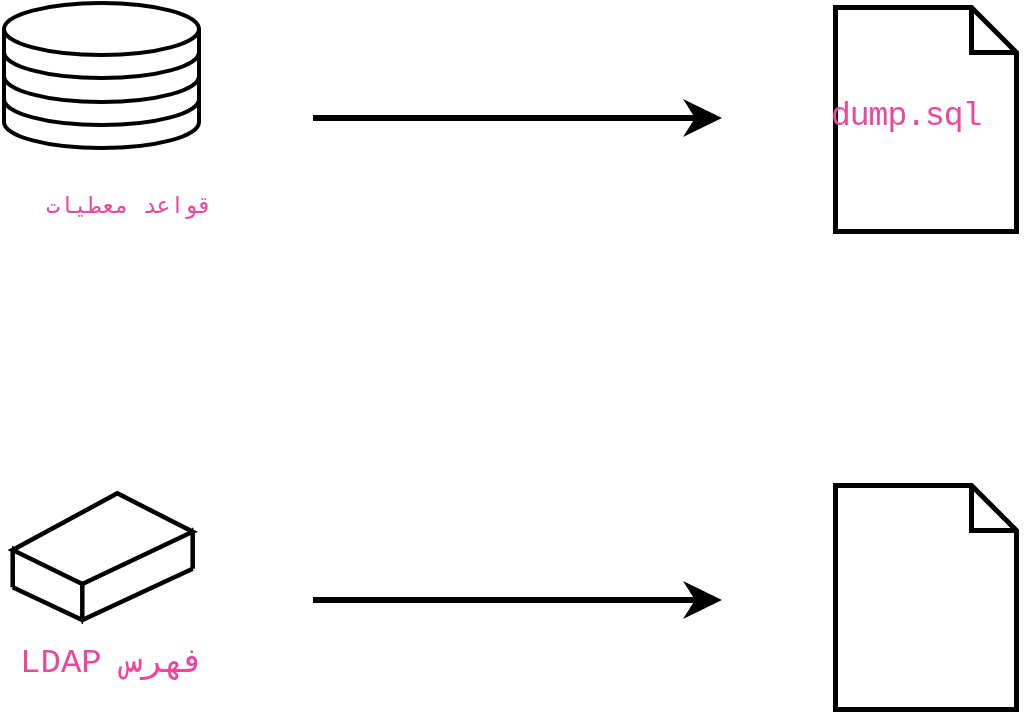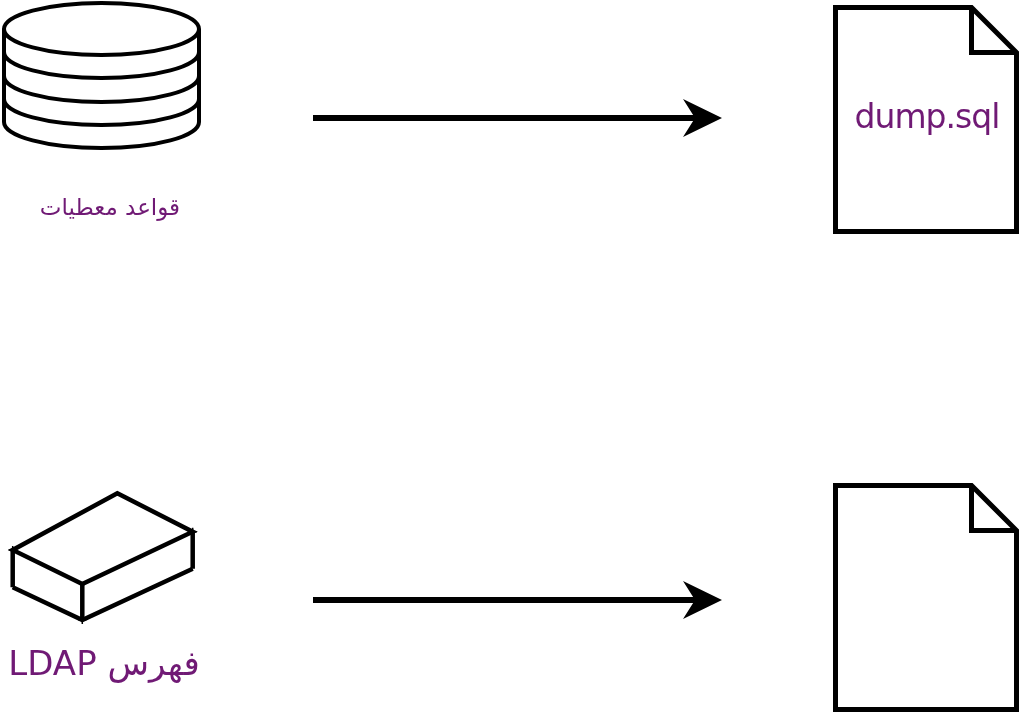--- a/index.html
+++ b/index.html
@@ -12,23 +12,23 @@
     width: 1024px;
     height: 716px;
     background: #ffffff;
     overflow: hidden;
     font-family: "DejaVu Sans", "Liberation Sans", sans-serif;
     color: #000000;
   }
   .abs { position: absolute; }
   .label {
     position: absolute;
-    text-align: center;
     white-space: nowrap;
-    color: #701a75;
+    color: #ec4899;
+    font-family: Liberation Mono, monospace;
   }
   .label-arabic-top {
     left: 8px;
     top: 185px;
     width: 204px;
     font-size: 23px;
     line-height: 44px;
   }
   .label-arabic-bottom {
     left: 4px;

